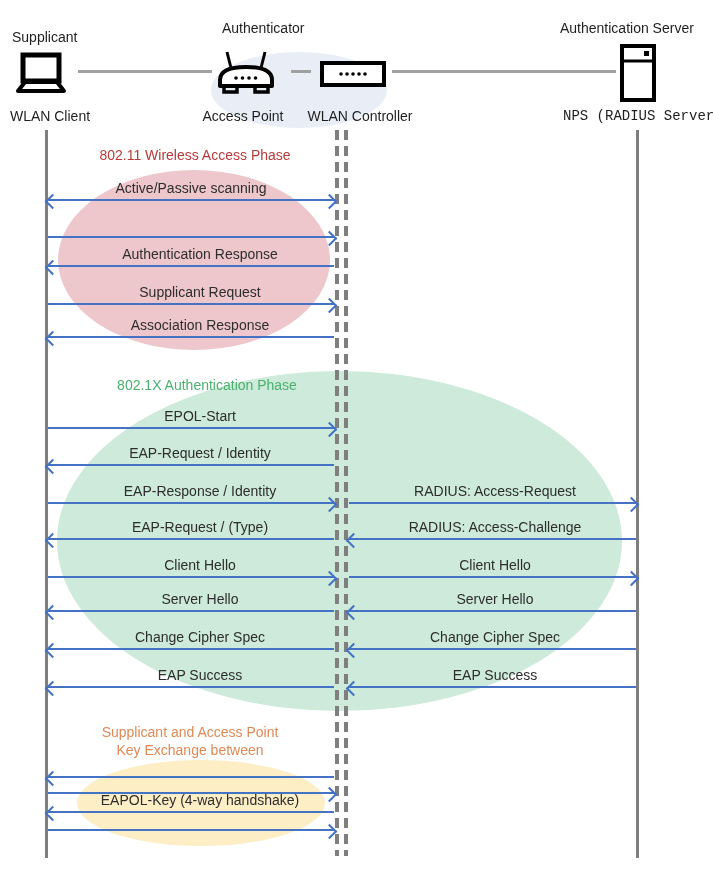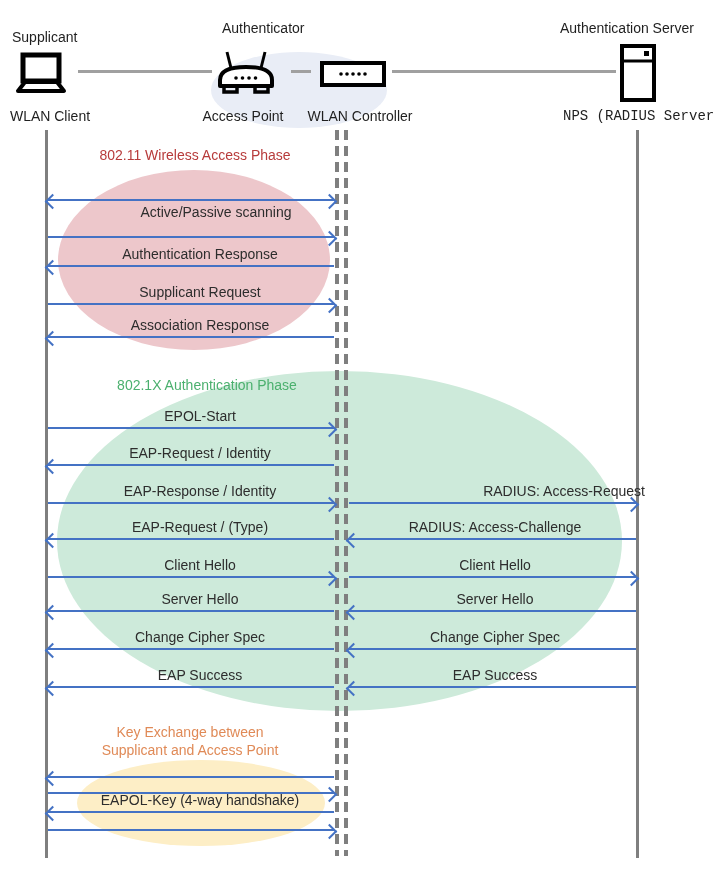--- a/index.html
+++ b/index.html
@@ -100,26 +100,26 @@
   <div class="abs phase-ellipse el-key"></div>
 
   <div class="abs lifeline-solid" style="left:45px;"></div>
   <div class="abs lifeline-dashed" style="left:335px;"></div>
   <div class="abs lifeline-dashed" style="left:344px;"></div>
   <div class="abs lifeline-solid" style="left:636px;"></div>
 
   <div class="abs phase-title t-80211">802.11 Wireless Access Phase</div>
   <div class="abs phase-title t-8021x">802.1X Authentication Phase</div>
   <div class="abs phase-title t-key">
+    <div>Supplicant and Access Point</div>
     <div>Key Exchange between</div>
-    <div>Supplicant and Access Point</div>
   </div>
 
   <div id="messages">
-      <div class="msg-label" style="left: 66px; width: 300px; top: 180px; margin-top: 24px;">Active/Passive scanning</div>
+      <div class="msg-label" style="left: 41px; width: 300px; top: 180px;">Active/Passive scanning</div>
       <div class="arrow" style="left: 48px; width: 286px; top: 199px;">
         <span class="head hl"></span>
         <span class="head hr"></span>
       </div>
       <div class="arrow" style="left: 48px; width: 286px; top: 236px;">
         <span class="head hr"></span>
       </div>
       <div class="msg-label" style="left: 50px; width: 300px; top: 246px;">Authentication Response</div>
       <div class="arrow" style="left: 48px; width: 286px; top: 265px;">
         <span class="head hl"></span>
@@ -137,21 +137,21 @@
         <span class="head hr"></span>
       </div>
       <div class="msg-label" style="left: 50px; width: 300px; top: 445px;">EAP-Request / Identity</div>
       <div class="arrow" style="left: 48px; width: 286px; top: 464px;">
         <span class="head hl"></span>
       </div>
       <div class="msg-label" style="left: 50px; width: 300px; top: 483px;">EAP-Response / Identity</div>
       <div class="arrow" style="left: 48px; width: 286px; top: 502px;">
         <span class="head hr"></span>
       </div>
-      <div class="msg-label" style="left: 345px; width: 300px; top: 483px; text-align: right;">RADIUS: Access-Request</div>
+      <div class="msg-label" style="left: 345px; width: 300px; top: 483px;">RADIUS: Access-Request</div>
       <div class="arrow" style="left: 349px; width: 287px; top: 502px;">
         <span class="head hr"></span>
       </div>
       <div class="msg-label" style="left: 50px; width: 300px; top: 519px;">EAP-Request / (Type)</div>
       <div class="arrow" style="left: 48px; width: 286px; top: 538px;">
         <span class="head hl"></span>
       </div>
       <div class="msg-label" style="left: 345px; width: 300px; top: 519px;">RADIUS: Access-Challenge</div>
       <div class="arrow" style="left: 349px; width: 287px; top: 538px;">
         <span class="head hl"></span>

